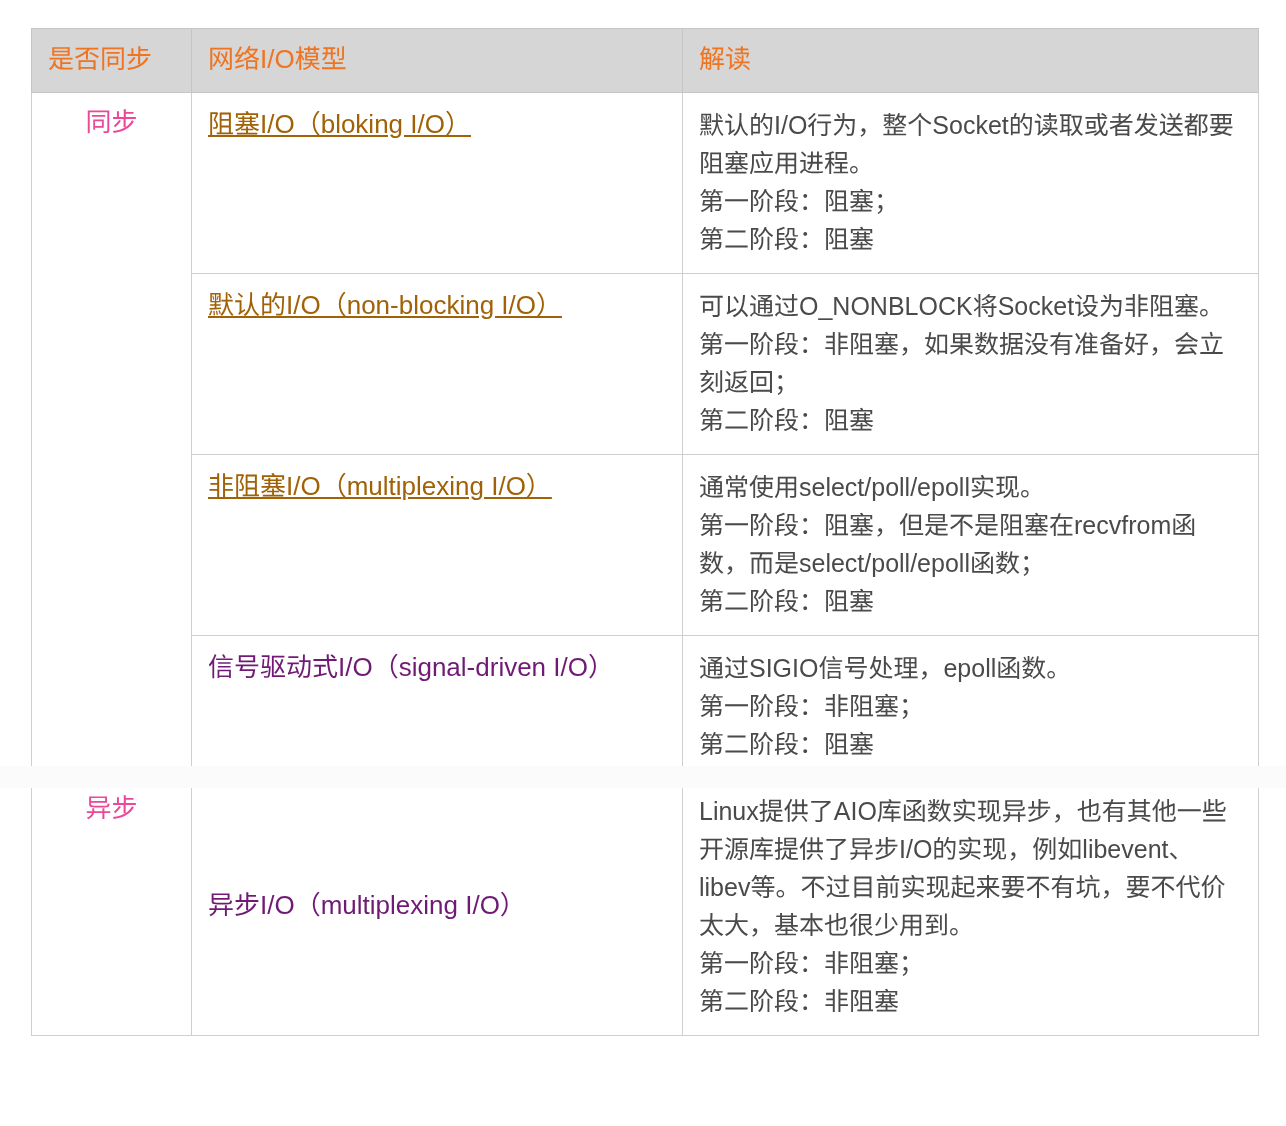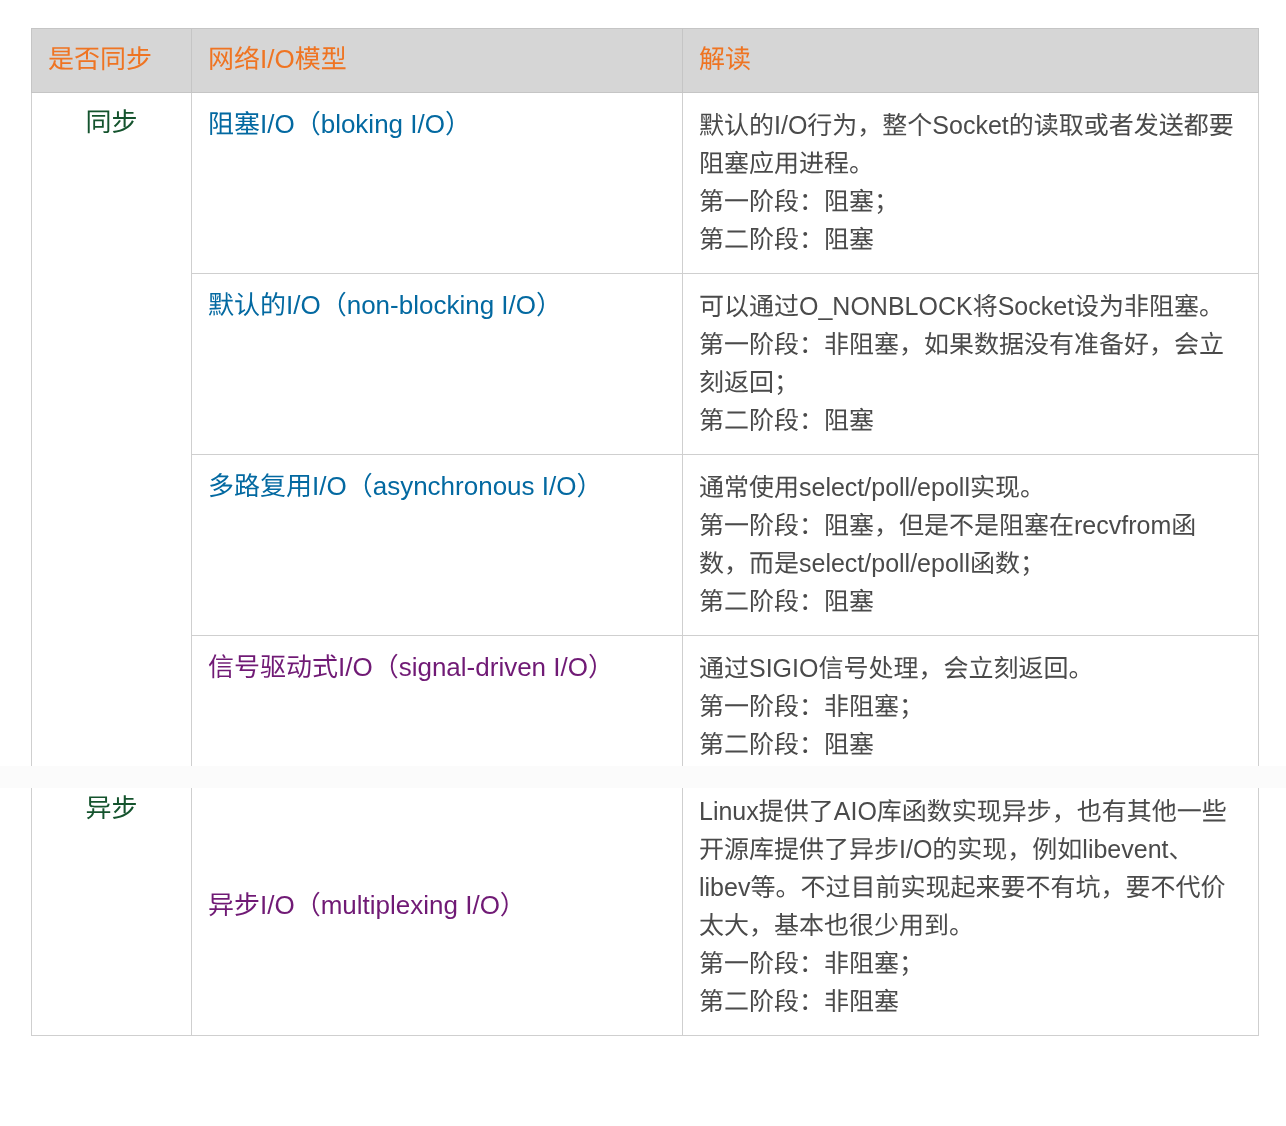--- a/index.html
+++ b/index.html
@@ -70,33 +70,34 @@
     line-height: 1.25;
     padding-top: 14px;
     padding-bottom: 16px;
     border-color: #c5c5c5;
   }
 
   
   td.sync-cell {
     text-align: center;
     vertical-align: middle;
-    color: #14532d;
+    color: #ec4899;
     font-size: 26px;
     line-height: 1.3;
   }
 
   td.model-cell {
     font-size: 26px;
     line-height: 1.42;
     color: #701a75;
     white-space: pre-line;
   }
   td.model-cell.is-highlight {
-    color: #0369a1;
+    color: #a16207;
+    text-decoration: underline;
   }
   td.model-cell.mid {
     vertical-align: middle;
   }
 
   td.desc-cell {
     font-size: 25px;
     line-height: 1.52;
     color: #4a4a4a;
     white-space: pre-line;
@@ -134,29 +135,29 @@
         </tr>
 
         <tr>
           <td class="model-cell is-highlight">默认的I/O（non-blocking I/O）</td>
           <td class="desc-cell">可以通过O_NONBLOCK将Socket设为非阻塞。
 第一阶段：非阻塞，如果数据没有准备好，会立刻返回；
 第二阶段：阻塞</td>
         </tr>
 
         <tr>
-          <td class="model-cell is-highlight">多路复用I/O（asynchronous I/O）</td>
+          <td class="model-cell is-highlight">非阻塞I/O（multiplexing I/O）</td>
           <td class="desc-cell">通常使用select/poll/epoll实现。
 第一阶段：阻塞，但是不是阻塞在recvfrom函数，而是select/poll/epoll函数；
 第二阶段：阻塞</td>
         </tr>
 
         <tr>
           <td class="model-cell">信号驱动式I/O（signal-driven I/O）</td>
-          <td class="desc-cell">通过SIGIO信号处理，会立刻返回。
+          <td class="desc-cell">通过SIGIO信号处理，epoll函数。
 第一阶段：非阻塞；
 第二阶段：阻塞</td>
         </tr>
 
         <tr>
           <td class="sync-cell" rowspan="1">异步</td>
           <td class="model-cell mid">异步I/O（multiplexing I/O）</td>
           <td class="desc-cell">Linux提供了AIO库函数实现异步，也有其他一些开源库提供了异步I/O的实现，例如libevent、libev等。不过目前实现起来要不有坑，要不代价太大，基本也很少用到。
 第一阶段：非阻塞；
 第二阶段：非阻塞</td>

